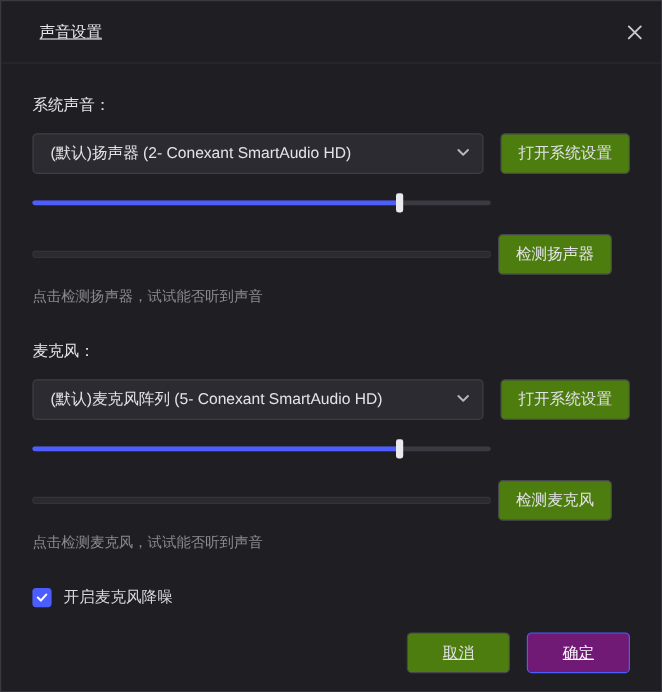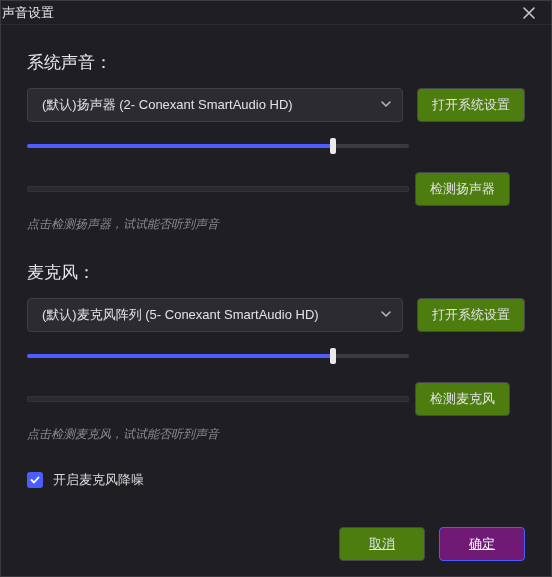--- a/index.html
+++ b/index.html
@@ -11,38 +11,39 @@
     font-size: 13px;
   }
   .dialog {
     width: 552px; height: 577px;
     background: #1f1f23;
     border: 1px solid #3a3a40;
     position: relative;
     display: flex; flex-direction: column;
   }
   .titlebar {
-    height: 24px;
+    height: 52px;
     display: flex; align-items: center; justify-content: space-between;
-    padding: 0 8px 0 1px;
+    padding: 0 8px 0 32px;
     border-bottom: 1px solid #2c2c31;
+    text-decoration: underline;
   }
   .titlebar .title { font-size: 13px; color: #e8e8ea; }
   .close-btn {
     width: 28px; height: 28px;
     display: flex; align-items: center; justify-content: center;
     color: #c9c9cc; cursor: pointer; border-radius: 4px;
   }
   .content {
     flex: 1;
     padding: 26px 26px 16px 26px;
     overflow: hidden;
   }
   .section-label {
-    font-size: 17px; color: #e6e6ea; margin-bottom: 14px;
+    font-size: 13px; color: #e6e6ea; margin-bottom: 14px;
   }
   .row {
     display: flex; align-items: center; gap: 14px; margin-bottom: 14px;
   }
   .select {
     flex: 1;
     height: 34px;
     background: #2b2b31;
     border: 1px solid #3e3e46;
     border-radius: 4px;
@@ -93,21 +94,21 @@
   }
   .level-bar {
     flex: 1;
     height: 6px;
     background: #2a2a30;
     border: 1px solid #33333a;
     border-radius: 2px;
     max-width: 382px;
   }
   .hint {
-    font-size: 12px; color: #8a8a90; margin-bottom: 28px; font-style: italic;
+    font-size: 12px; color: #8a8a90; margin-bottom: 28px;
   }
   .checkbox-row {
     display: flex; align-items: center; gap: 10px; margin-top: 10px;
   }
   .checkbox {
     width: 16px; height: 16px;
     background: #4c5dff;
     border-radius: 3px;
     display: flex; align-items: center; justify-content: center;
     cursor: pointer;

